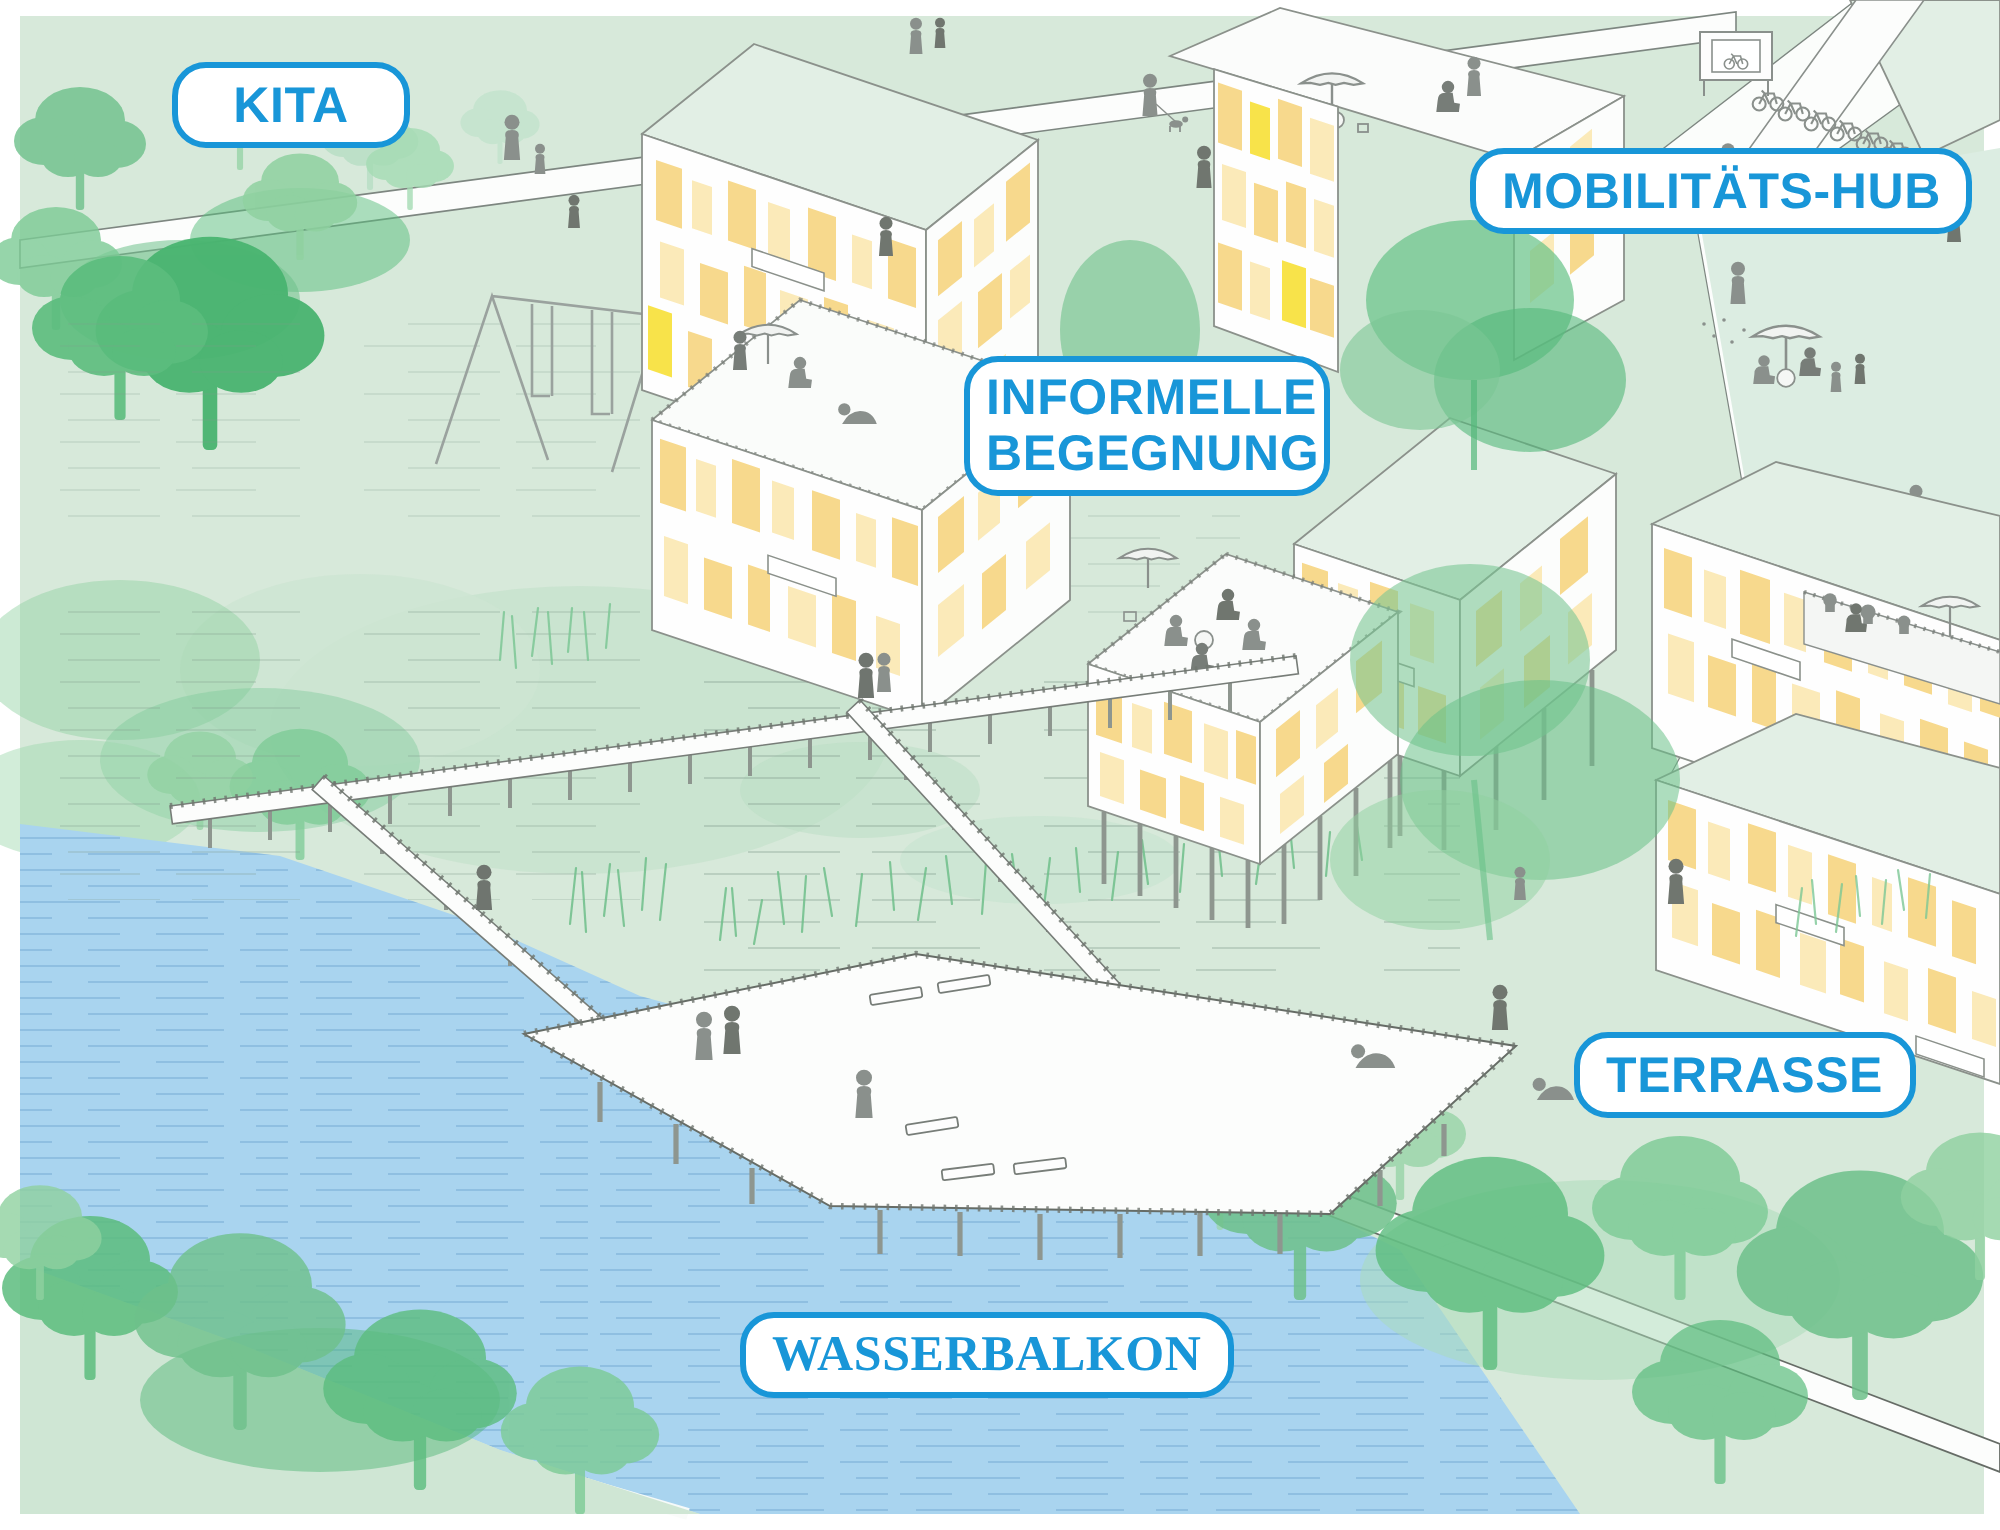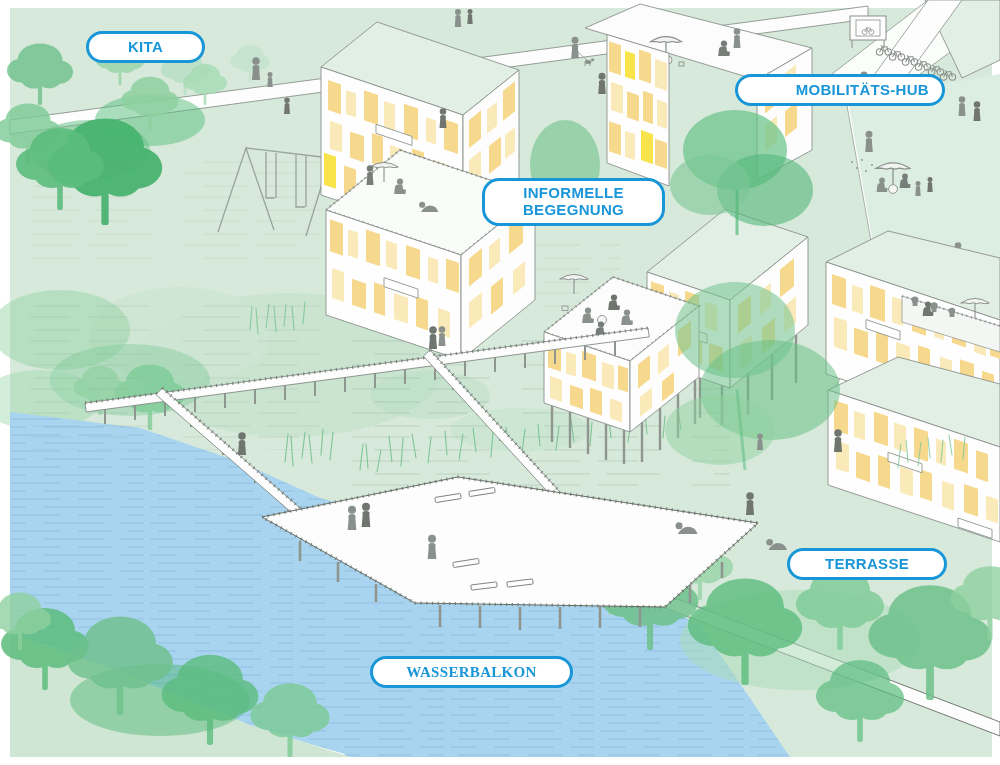--- a/index.html
+++ b/index.html
@@ -6,21 +6,21 @@
   .stage{position:relative;width:1000px;height:765px;background:#ffffff;overflow:hidden;}
   svg.scene{position:absolute;left:0;top:0;display:block;}
   .callout{
     position:absolute;
     box-sizing:border-box;
     background:#ffffff;
     border:3.5px solid var(--accent-blue,#1896d8);
     border-radius:17px;
     color:var(--accent-blue,#1896d8);
     font-weight:700;
-    font-size:15px;
+    font-size:25px;
     letter-spacing:.3px;
     line-height:1.12;
     padding:5px 13px 4px 13px;
     white-space:nowrap;
     text-align:center;
   }
   .callout.two-line{white-space:normal;width:183px;padding:4px 8px;}
 </style>
 </head>
 <body>
@@ -513,16 +513,16 @@
     <use href="#person" transform="translate(602,94) scale(1.4)" fill="#70766f"></use>
     <use href="#person" transform="translate(760,450) scale(1.1)" fill="#8a908c"></use>
   </g>
 
   <path stroke="#7cc795" stroke-width="1.1" opacity="0.8" fill="none" stroke-linecap="round" d="M898,468 l3,-24 M908,462 l-2,-22 M918,466 l3,-24 M930,458 l-2,-20 M941,462 l2,-22 M952,455 l-3,-20 M963,459 l2,-22"></path>
 </svg>
 
 <div class="callout" style="left:86px;top:31px;min-width:119px;">KITA</div>
 <div class="callout" style="left:735px;top:74px;min-width:210px;text-align:right;">MOBILITÄTS-HUB</div>
 <div class="callout two-line" style="left:482px;top:178px;">INFORMELLE BEGEGNUNG</div>
-<div class="callout" style="left:787px;top:516px;min-width:160px;margin-top:32px;">TERRASSE</div>
+<div class="callout" style="left:787px;top:516px;min-width:160px;">TERRASSE</div>
 <div class="callout" style="left:370px;top:656px;min-width:203px;font-family:Liberation Serif, serif;">WASSERBALKON</div>
 
 </div>
 
 </body></html>

